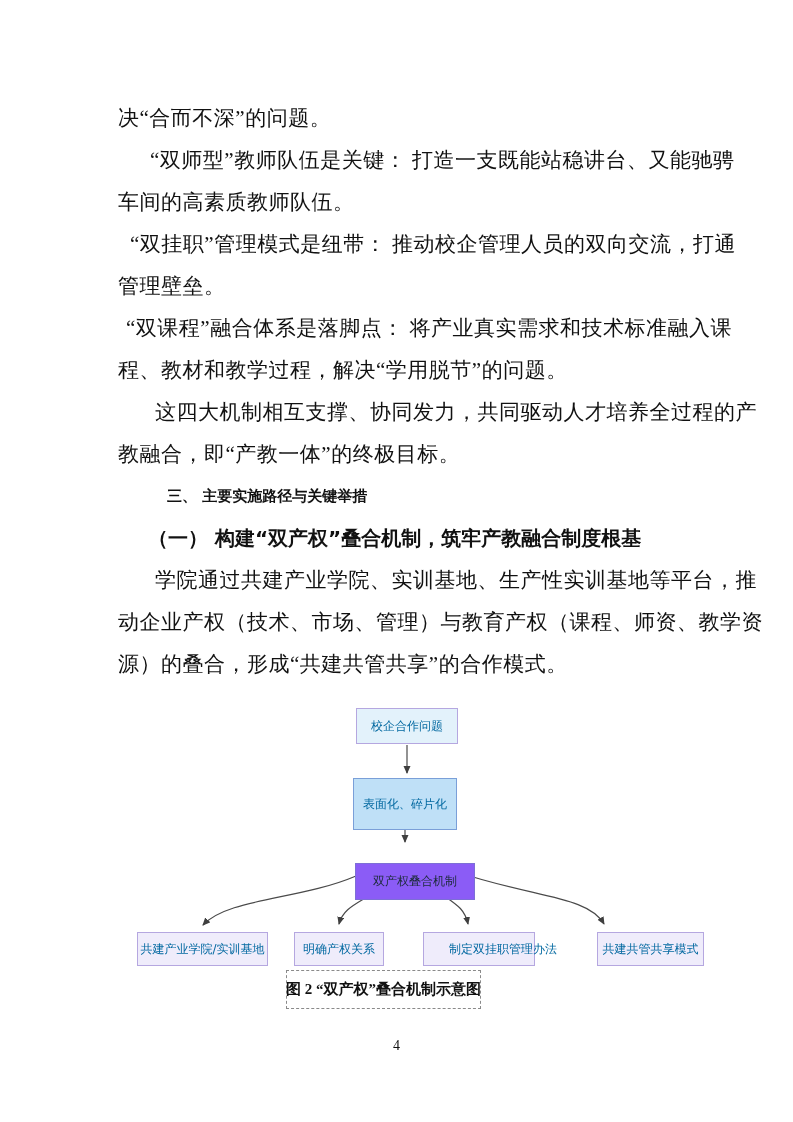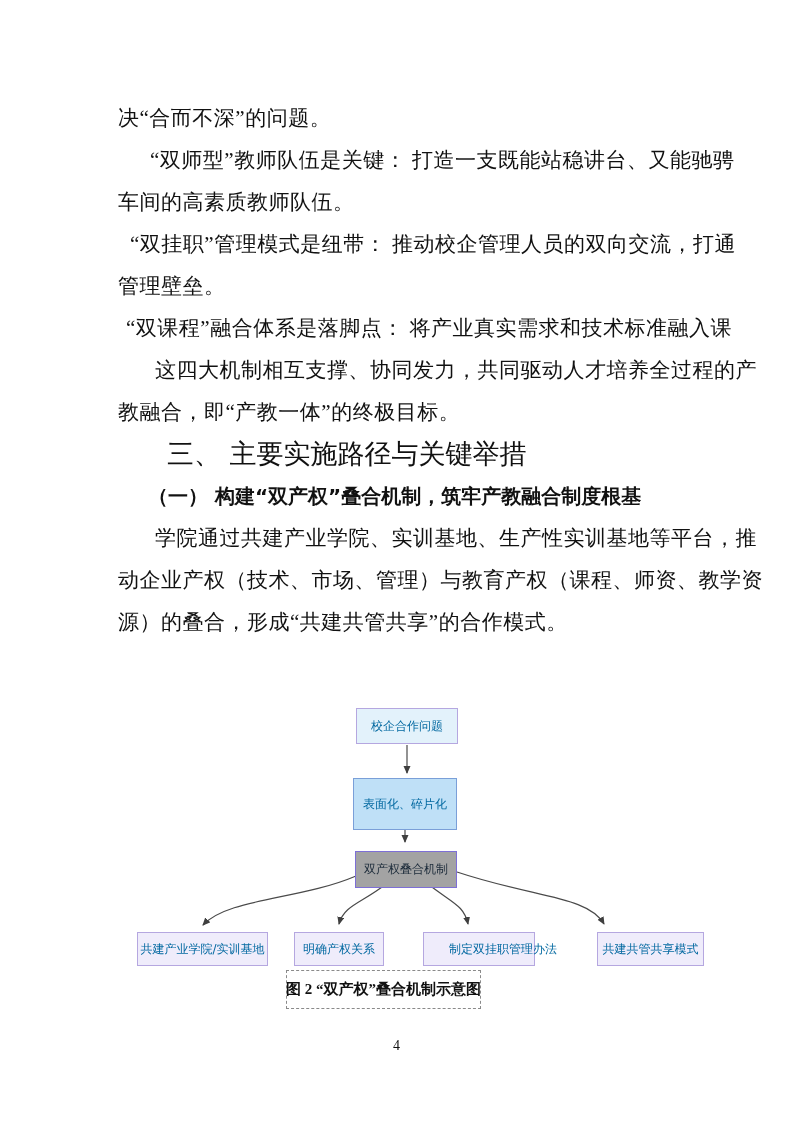--- a/index.html
+++ b/index.html
@@ -32,22 +32,22 @@
   }
   .ind-quote2  { padding-left: 32px; }
   .ind-hang    { padding-left: 12px; }
   .ind-small   { padding-left: 8px;  }
   .ind-2em     { padding-left: 37px; }
   .heading-1 {
     height: 42px;
     line-height: 42px;
     padding-left: 49px;
     font-family: "DejaVu Sans", "Liberation Sans", sans-serif;
-    font-weight: 400;
-    font-size: 27px;
+    font-weight: 700;
+    font-size: 15px;
     white-space: nowrap;
   }
   .heading-2 {
     height: 42px;
     line-height: 42px;
     padding-left: 30px;
     font-family: "DejaVu Sans", "Liberation Sans", sans-serif;
     font-weight: 700;
     font-size: 20px;
     white-space: nowrap;
@@ -75,22 +75,22 @@
     left: 356px; top: 8px; width: 102px; height: 36px;
     background: #e3f2fb;
     border: 1px solid #b5a7e0;
   }
   .node-symptom {
     left: 353px; top: 78px; width: 104px; height: 52px;
     background: #bfe0f7;
     border: 1px solid #7a9fd8;
   }
   .node-mechanism {
-    left: 355px; top: 151px; width: 102px; height: 37px;
-    background: #a3a3a3;
+    left: 355px; top: 163px; width: 120px; height: 37px;
+    background: #8b5cf6;
     border: 1px solid #7d6fd6;
     color: #1c2b3a;
   }
   .node-outcome {
     background: #efecfb;
     border: 1px solid #b5a7e0;
     top: 232px;
     height: 34px;
   }
   .node-outcome-0 { left: 137px; width: 131px; }
@@ -134,20 +134,21 @@
 
 <div class="page">
 
   <div class="text-block">
     <div class="tline">决“合而不深”的问题。</div>
     <div class="tline ind-quote2">“双师型”教师队伍是关键： 打造一支既能站稳讲台、又能驰骋</div>
     <div class="tline">车间的高素质教师队伍。</div>
     <div class="tline ind-hang">“双挂职”管理模式是纽带： 推动校企管理人员的双向交流，打通</div>
     <div class="tline">管理壁垒。</div>
     <div class="tline ind-small">“双课程”融合体系是落脚点： 将产业真实需求和技术标准融入课</div>
+    <div class="tline">程、教材和教学过程，解决“学用脱节”的问题。</div>
     <div class="tline ind-2em">这四大机制相互支撑、协同发力，共同驱动人才培养全过程的产</div>
     <div class="tline">教融合，即“产教一体”的终极目标。</div>
 
     <div class="heading-1">三、 主要实施路径与关键举措</div>
     <div class="heading-2">（一） 构建“双产权”叠合机制，筑牢产教融合制度根基</div>
 
     <div class="tline ind-2em">学院通过共建产业学院、实训基地、生产性实训基地等平台，推</div>
     <div class="tline">动企业产权（技术、市场、管理）与教育产权（课程、师资、教学资</div>
     <div class="tline">源）的叠合，形成“共建共管共享”的合作模式。</div>
   </div>

